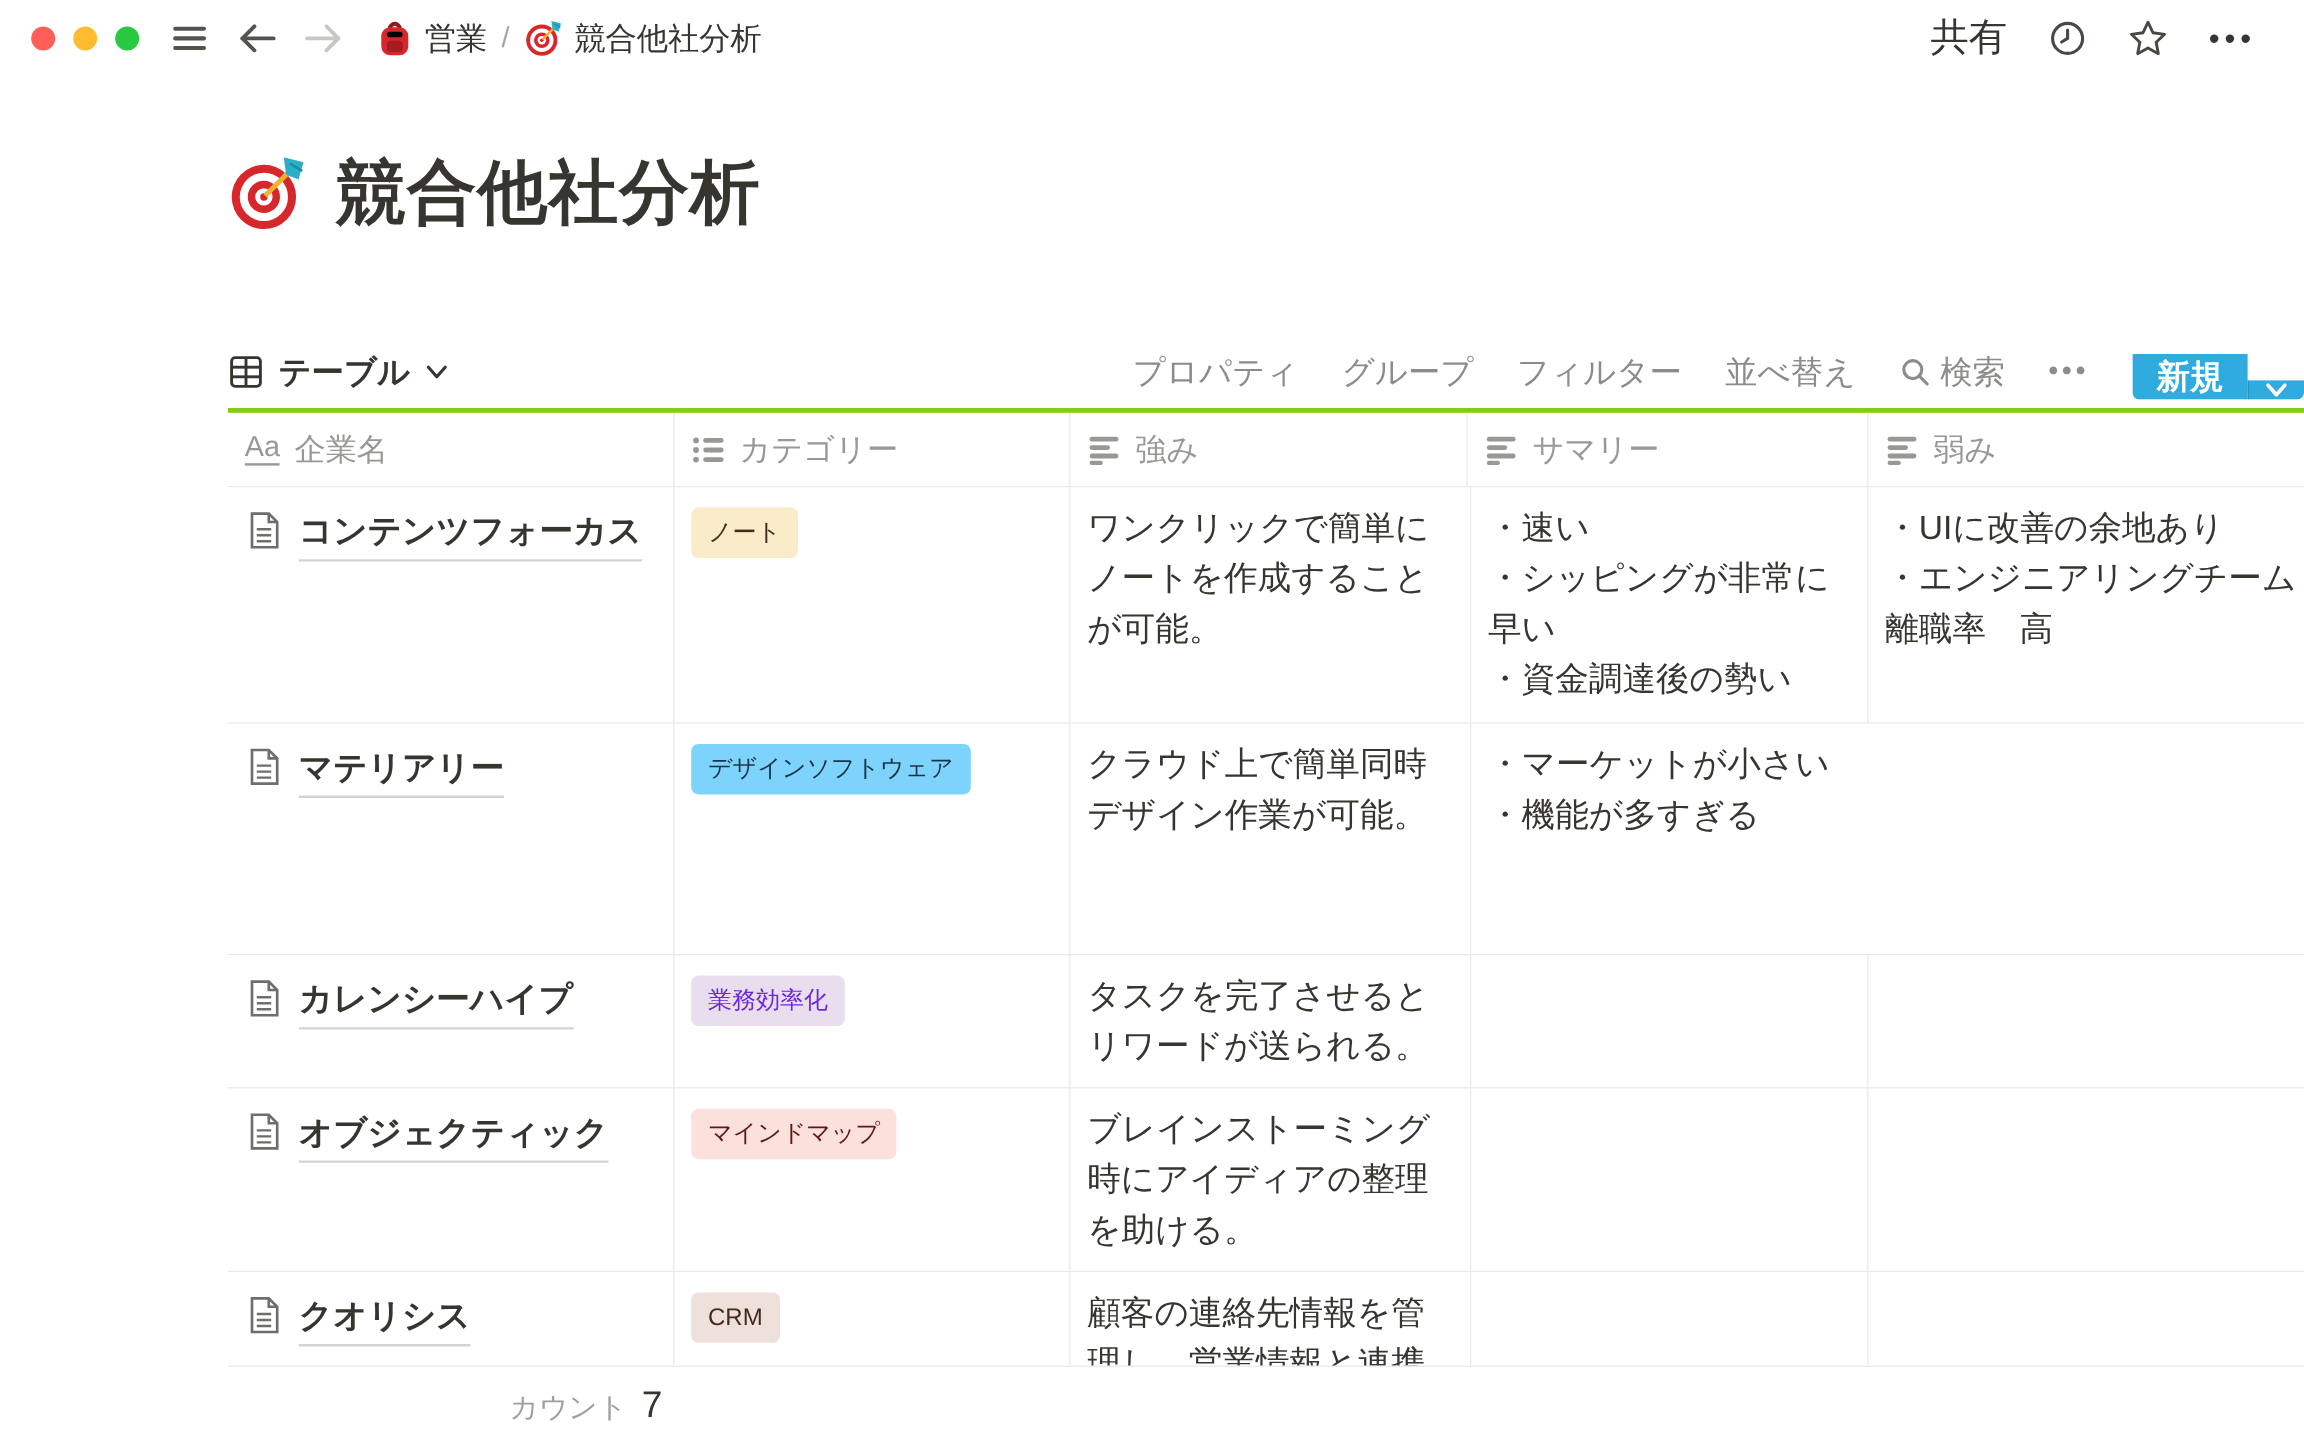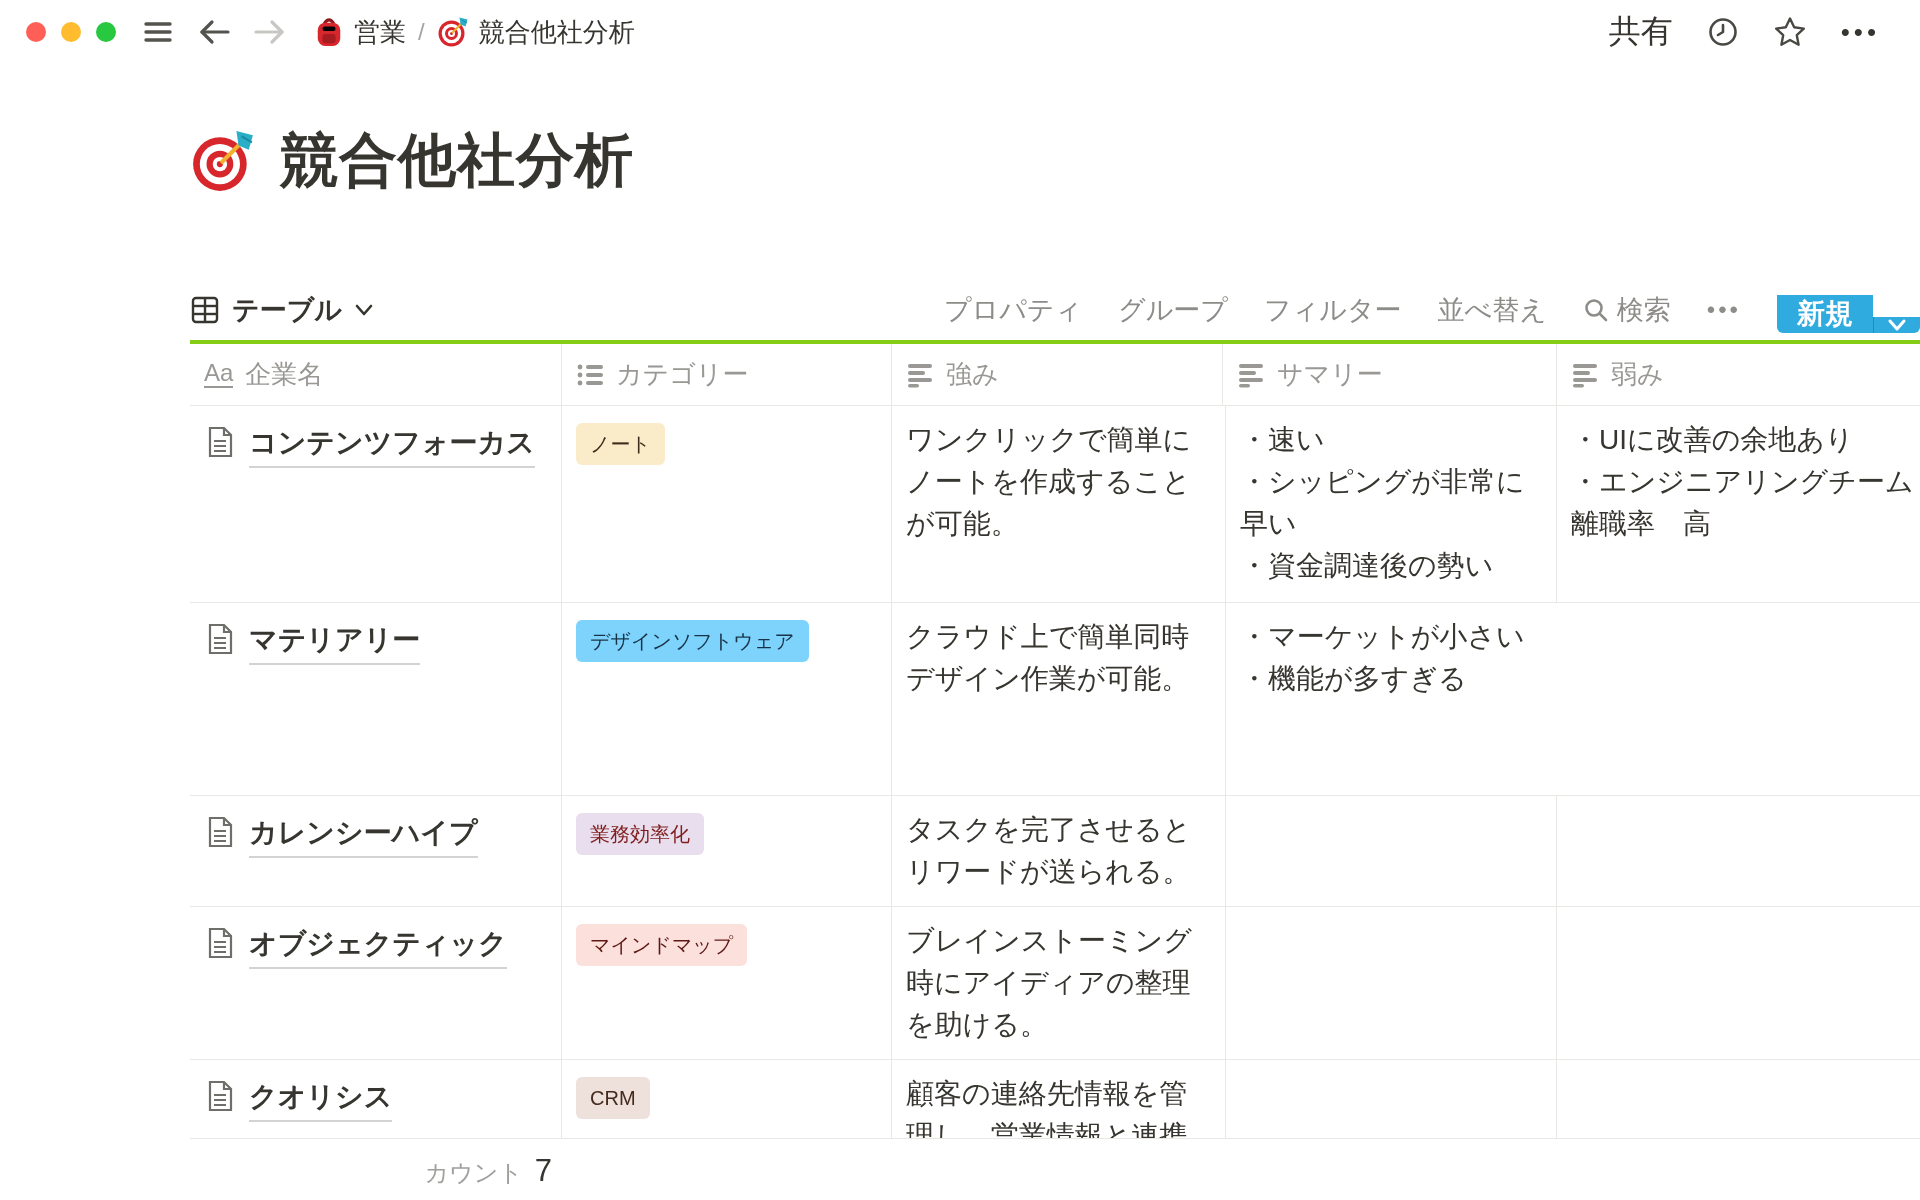--- a/index.html
+++ b/index.html
@@ -349,21 +349,21 @@
                 <g stroke-width="2">
                   <line x1="10" y1="16" x2="22" y2="16"></line>
                   <line x1="10" y1="21" x2="22" y2="21"></line>
                   <line x1="10" y1="26" x2="22" y2="26"></line>
                 </g>
               </svg>
       </span>
       <span class="row-name">カレンシーハイプ</span>
     </div>
     <div class="td-cell col-2">
-      <span class="tag" style="background: rgb(232, 222, 238); color: #7f1d1d;">業務効率化</span>
+      <span class="tag" style="background: rgb(232, 222, 238); color: #6d28d9;">業務効率化</span>
     </div>
     <div class="td-cell col-3">タスクを完了させるとリワードが送られる。</div>
     <div class="td-cell col-4"></div>
     <div class="td-cell col-5"></div>
   </div>
 
   <div class="t-row" style="min-height: 144px;">
     <div class="td-cell col-1 name-cell">
       <span class="page-glyph">
         <svg width="32" height="34" viewBox="0 0 32 34" fill="none" stroke="#6F6E6B" stroke-width="2.2">

